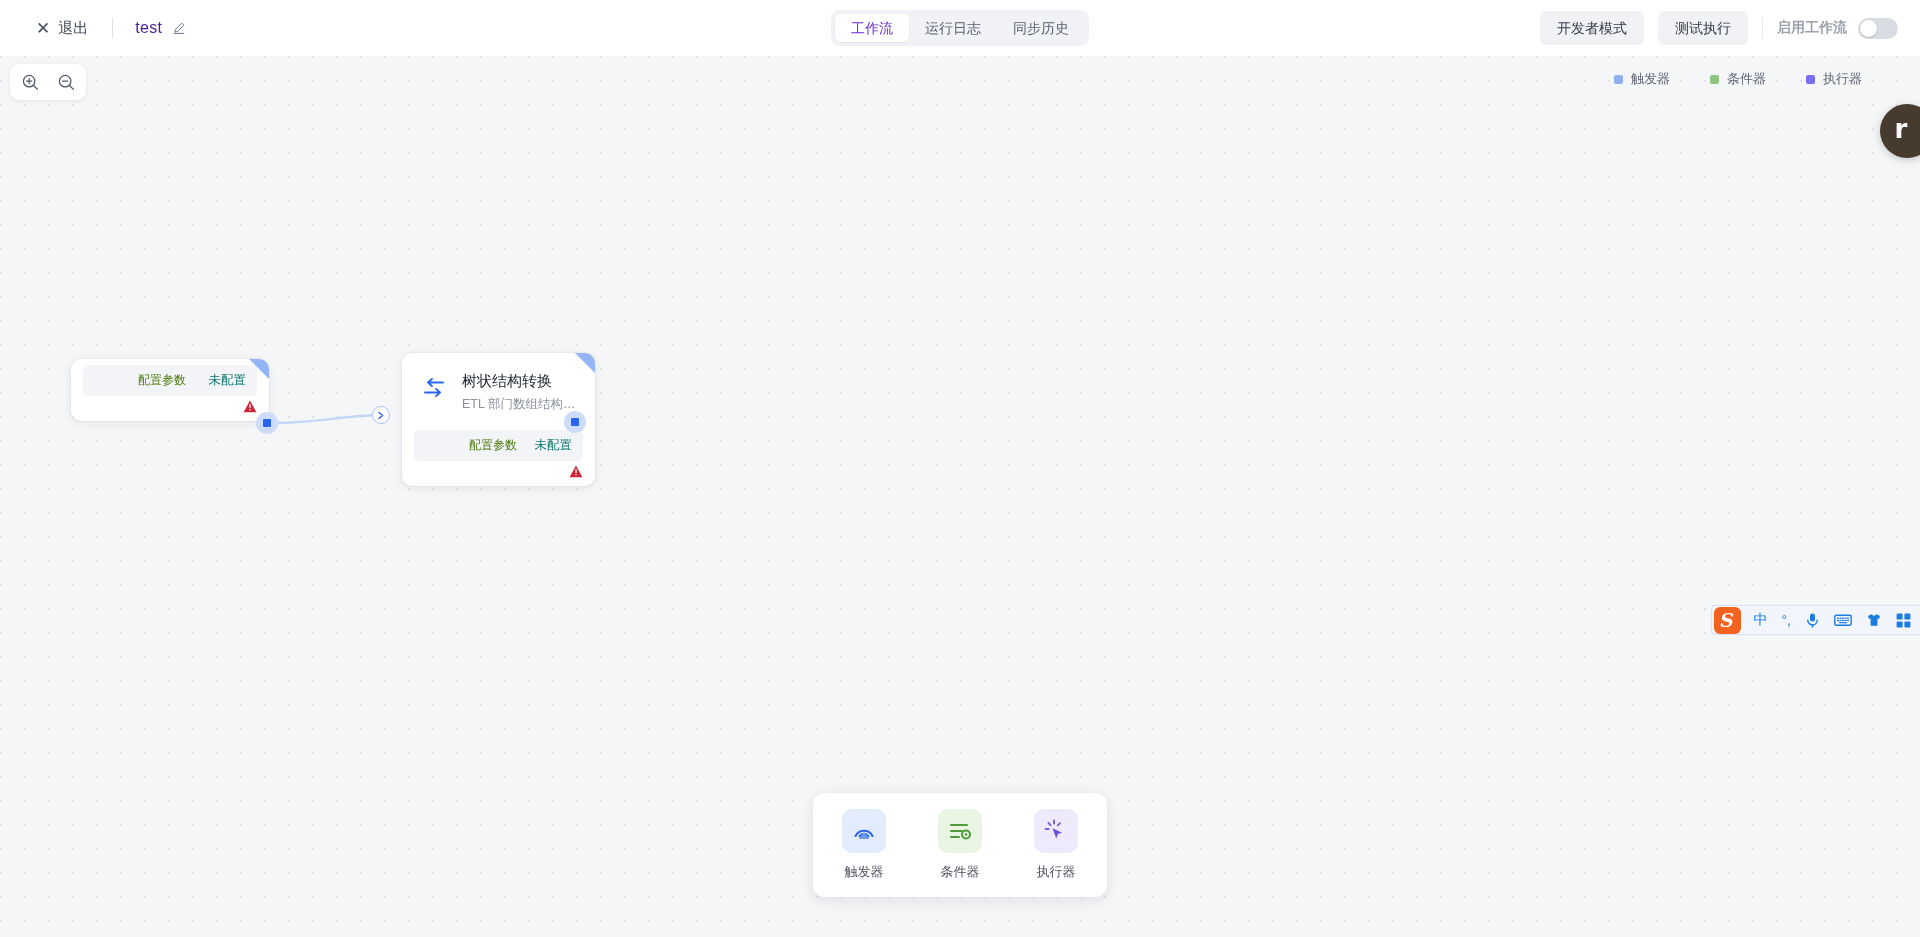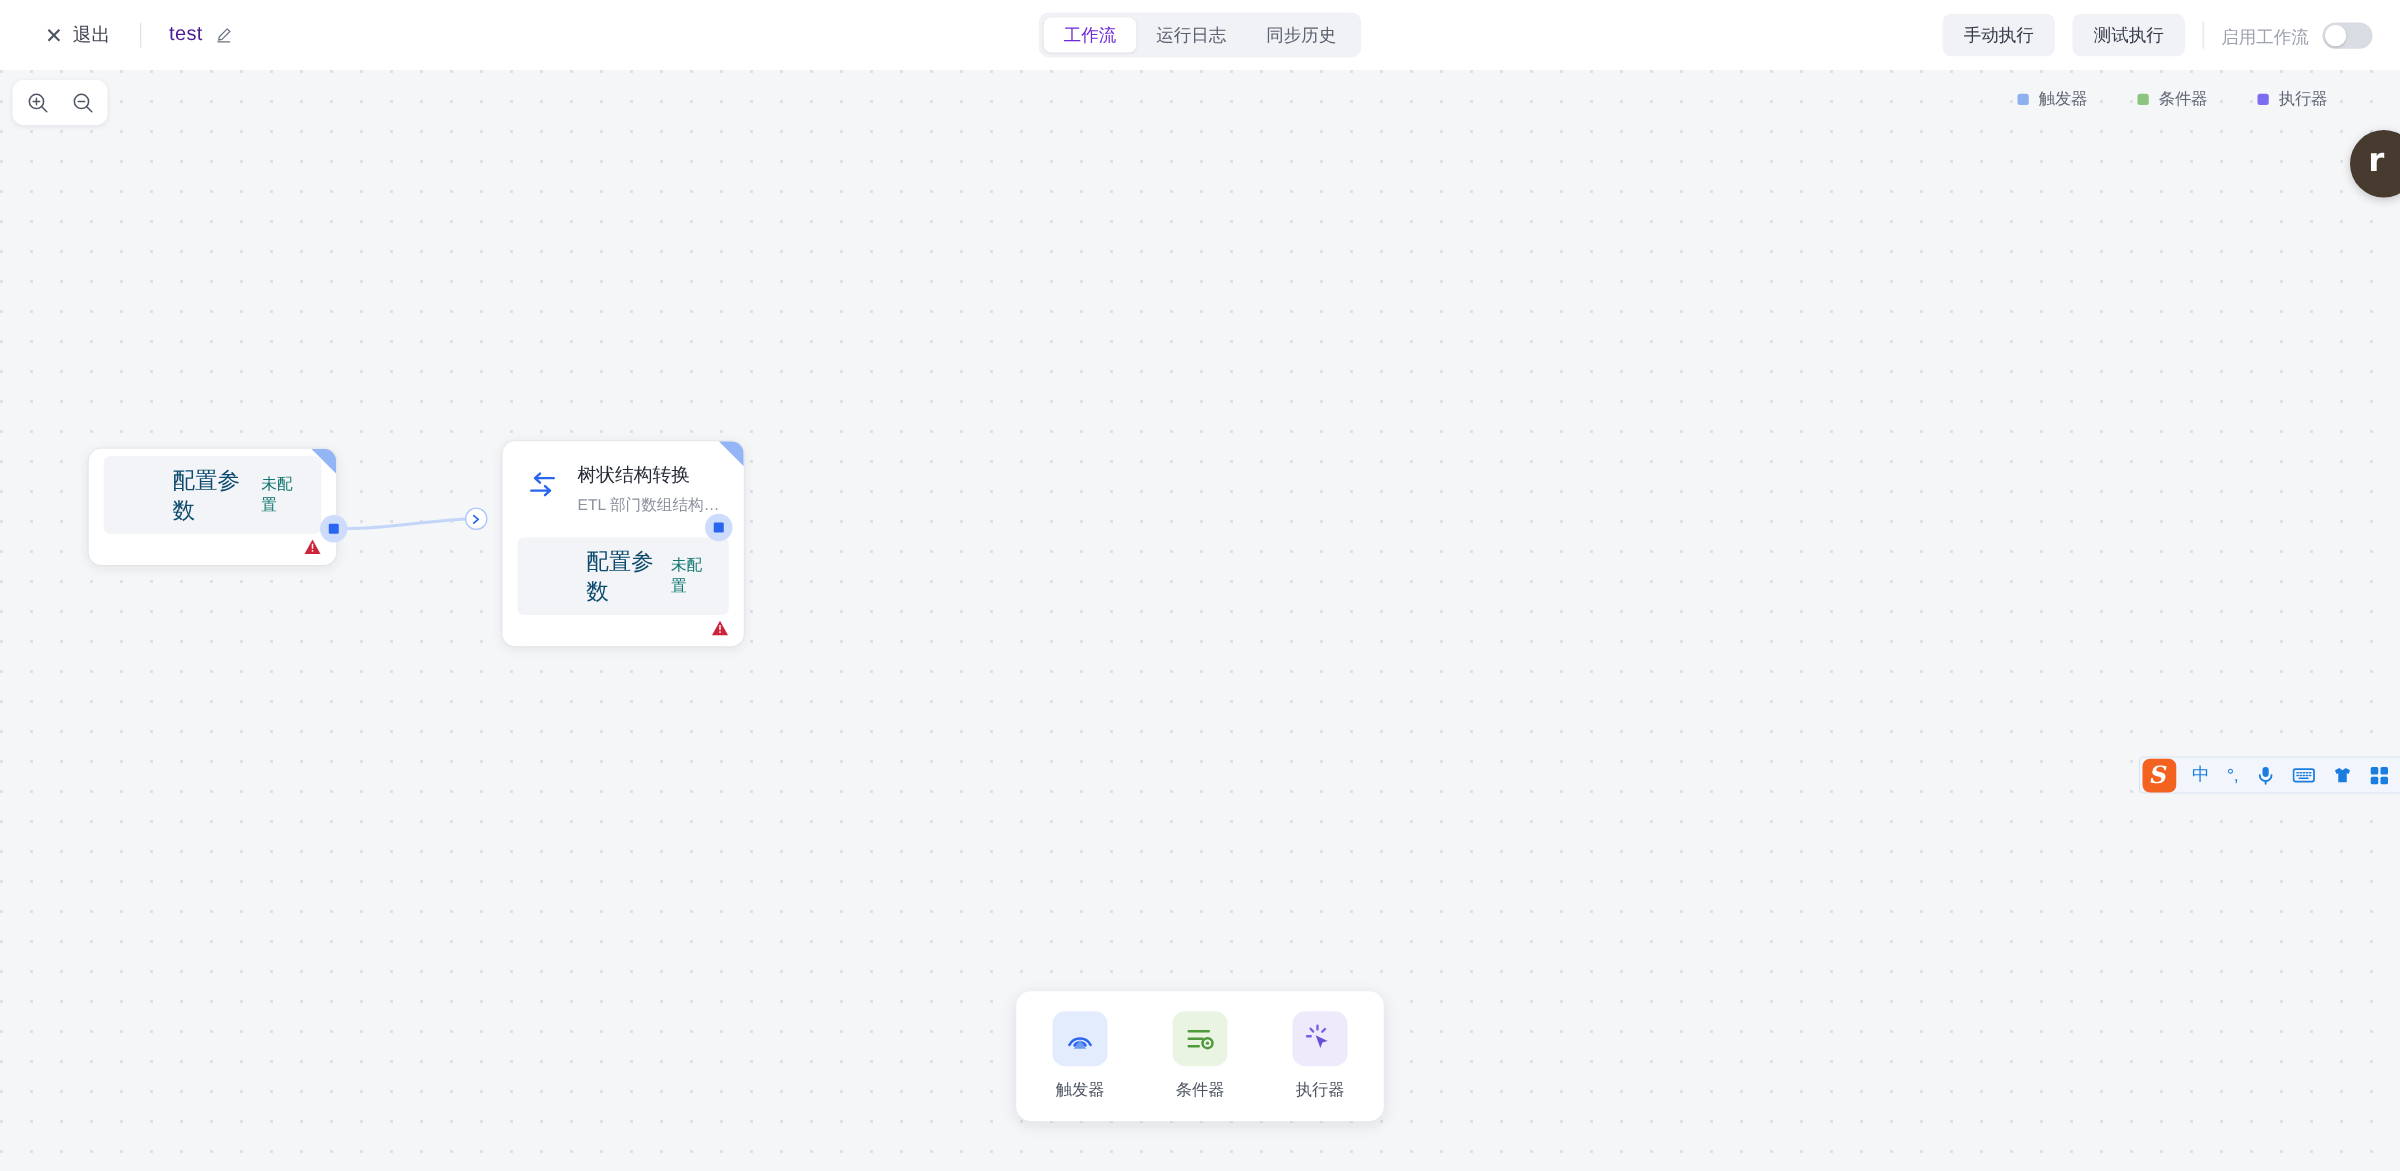--- a/index.html
+++ b/index.html
@@ -43,21 +43,21 @@
   .tb-right {
     position: absolute; right: 22px; top: 0; height: 56px;
     display: flex; align-items: center; gap: 14px;
   }
   .ghost-btn {
     background: #f1f2f5; border: none; border-radius: 7px;
     font-size: 14px; color: #343b49; padding: 9px 17px; cursor: pointer;
     font-family: inherit; line-height: 16px;
   }
   .vsep { width: 1px; height: 22px; background: #e2e5ea; }
-  .enable-wrap { display: flex; align-items: flex-end; gap: 11px; }
+  .enable-wrap { display: flex; align-items: center; gap: 11px; font-weight: bold; }
   .enable-label { font-size: 14px; color: #9ba1ad; }
   .toggle {
     width: 40px; height: 21px; border-radius: 11px; background: #d9dce2;
     position: relative; cursor: pointer; flex: none;
   }
   .toggle .knob {
     position: absolute; top: 2px; left: 2px; width: 17px; height: 17px;
     border-radius: 50%; background: #ffffff; box-shadow: 0 1px 2px rgba(0,0,0,.18);
   }
 
@@ -116,21 +116,21 @@
     justify-content: center; flex: none; }
   .node-texts { display: flex; flex-direction: column; gap: 5px; min-width: 0; }
   .node-title { font-size: 15px; color: #242a35; line-height: 20px; white-space: nowrap; }
   .node-sub { font-size: 12.5px; color: #8a909c; line-height: 16px;
     white-space: nowrap; overflow: hidden; text-overflow: ellipsis; max-width: 150px; }
   .node-footer {
     margin: 6px 12px 0 12px; background: #f3f4f7; border-radius: 5px;
     display: flex; align-items: center; justify-content: space-between;
     padding: 7px 11px;
   }
-  .nf-label { font-size: 18px; color: #0c4a6e; padding-left: 44px; }
+  .nf-label { font-size: 12px; color: #4d7c0f; padding-left: 44px; }
   .nf-value { font-size: 12.5px; color: #0f766e; }
   .node-warn { display: flex; justify-content: flex-end; padding: 4px 12px 8px 0; }
 
   
   .handle-src {
     position: absolute; width: 22px; height: 22px; border-radius: 50%;
     background: #cddcfb; display: flex; align-items: center; justify-content: center;
     cursor: crosshair;
   }
   .handle-src .sq { width: 8px; height: 8px; background: #2a65f0; border-radius: 1px; }
@@ -194,21 +194,21 @@
       </span>
     </div>
 
     <div class="tb-center">
       <div class="tab active">工作流</div>
       <div class="tab">运行日志</div>
       <div class="tab">同步历史</div>
     </div>
 
     <div class="tb-right">
-      <button class="ghost-btn">手动执行</button>
+      <button class="ghost-btn">开发者模式</button>
       <button class="ghost-btn">测试执行</button>
       <div class="vsep"></div>
       <div class="enable-wrap">
         <span class="enable-label">启用工作流</span>
         <div class="toggle">
           <div class="knob"></div>
         </div>
       </div>
     </div>
   </div>

